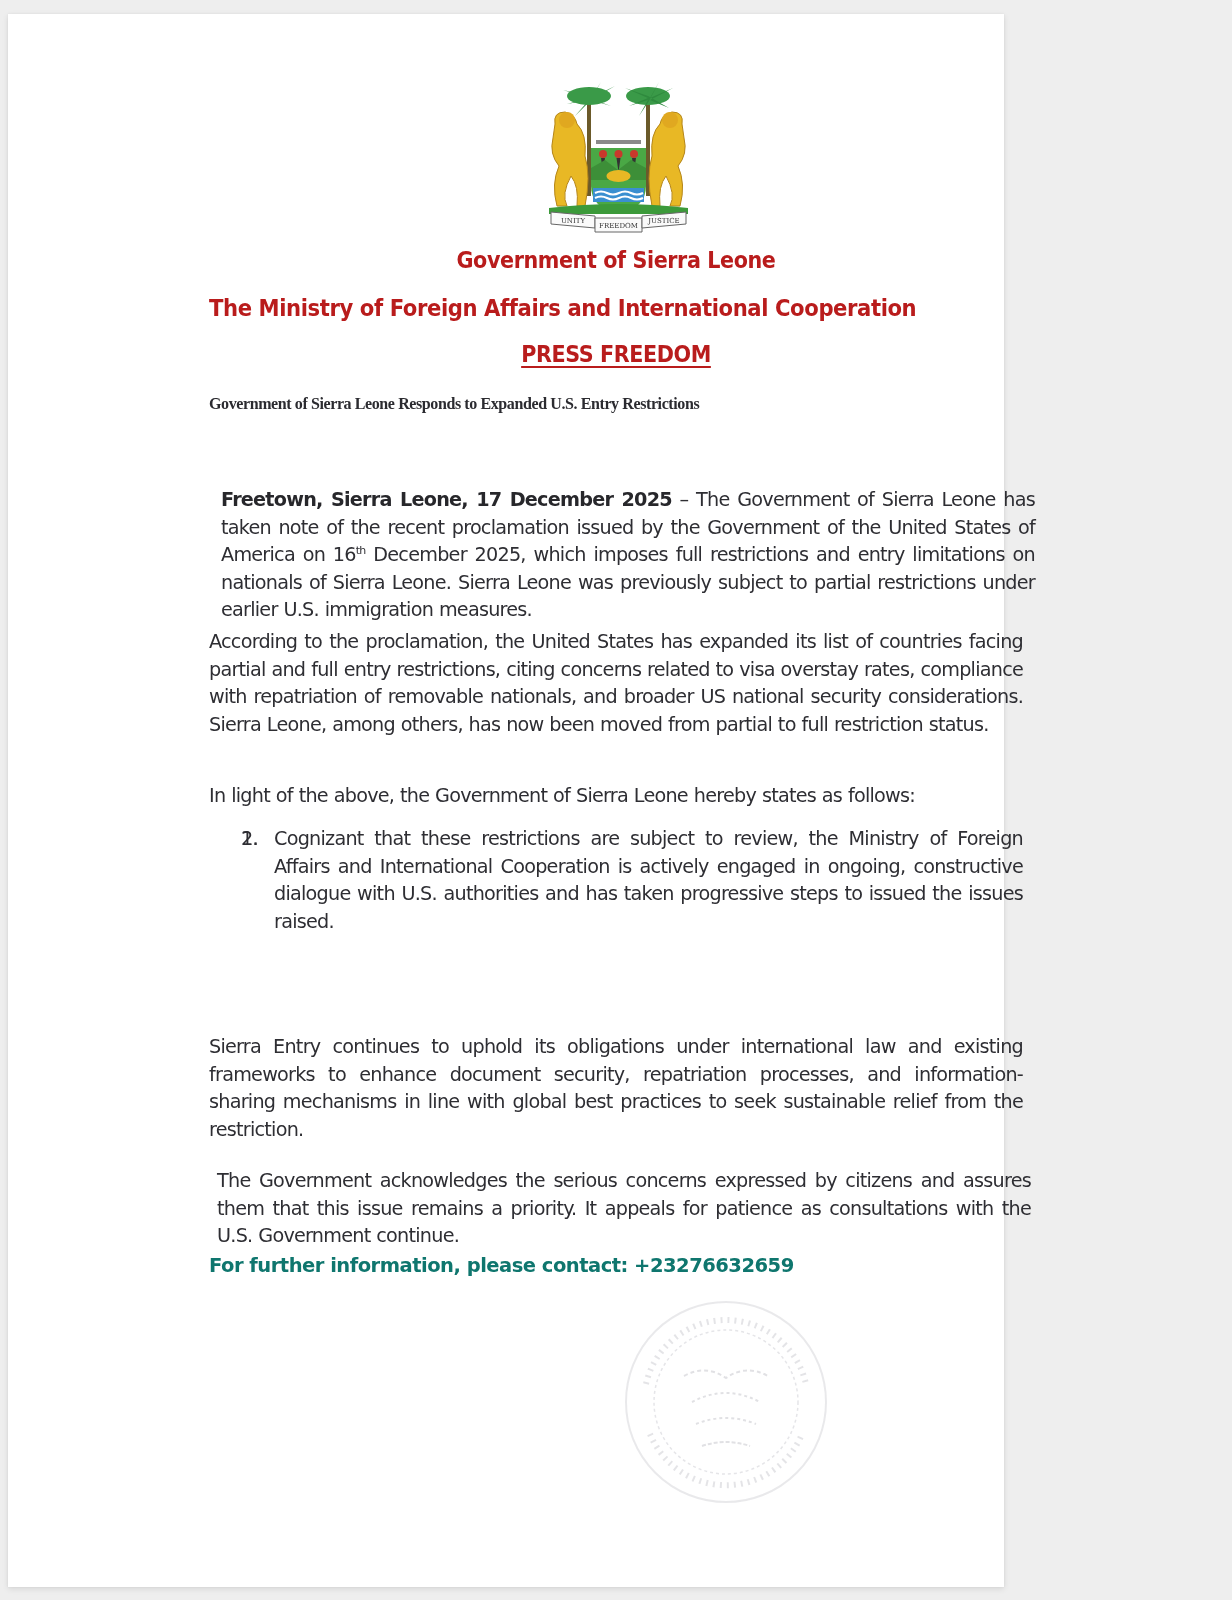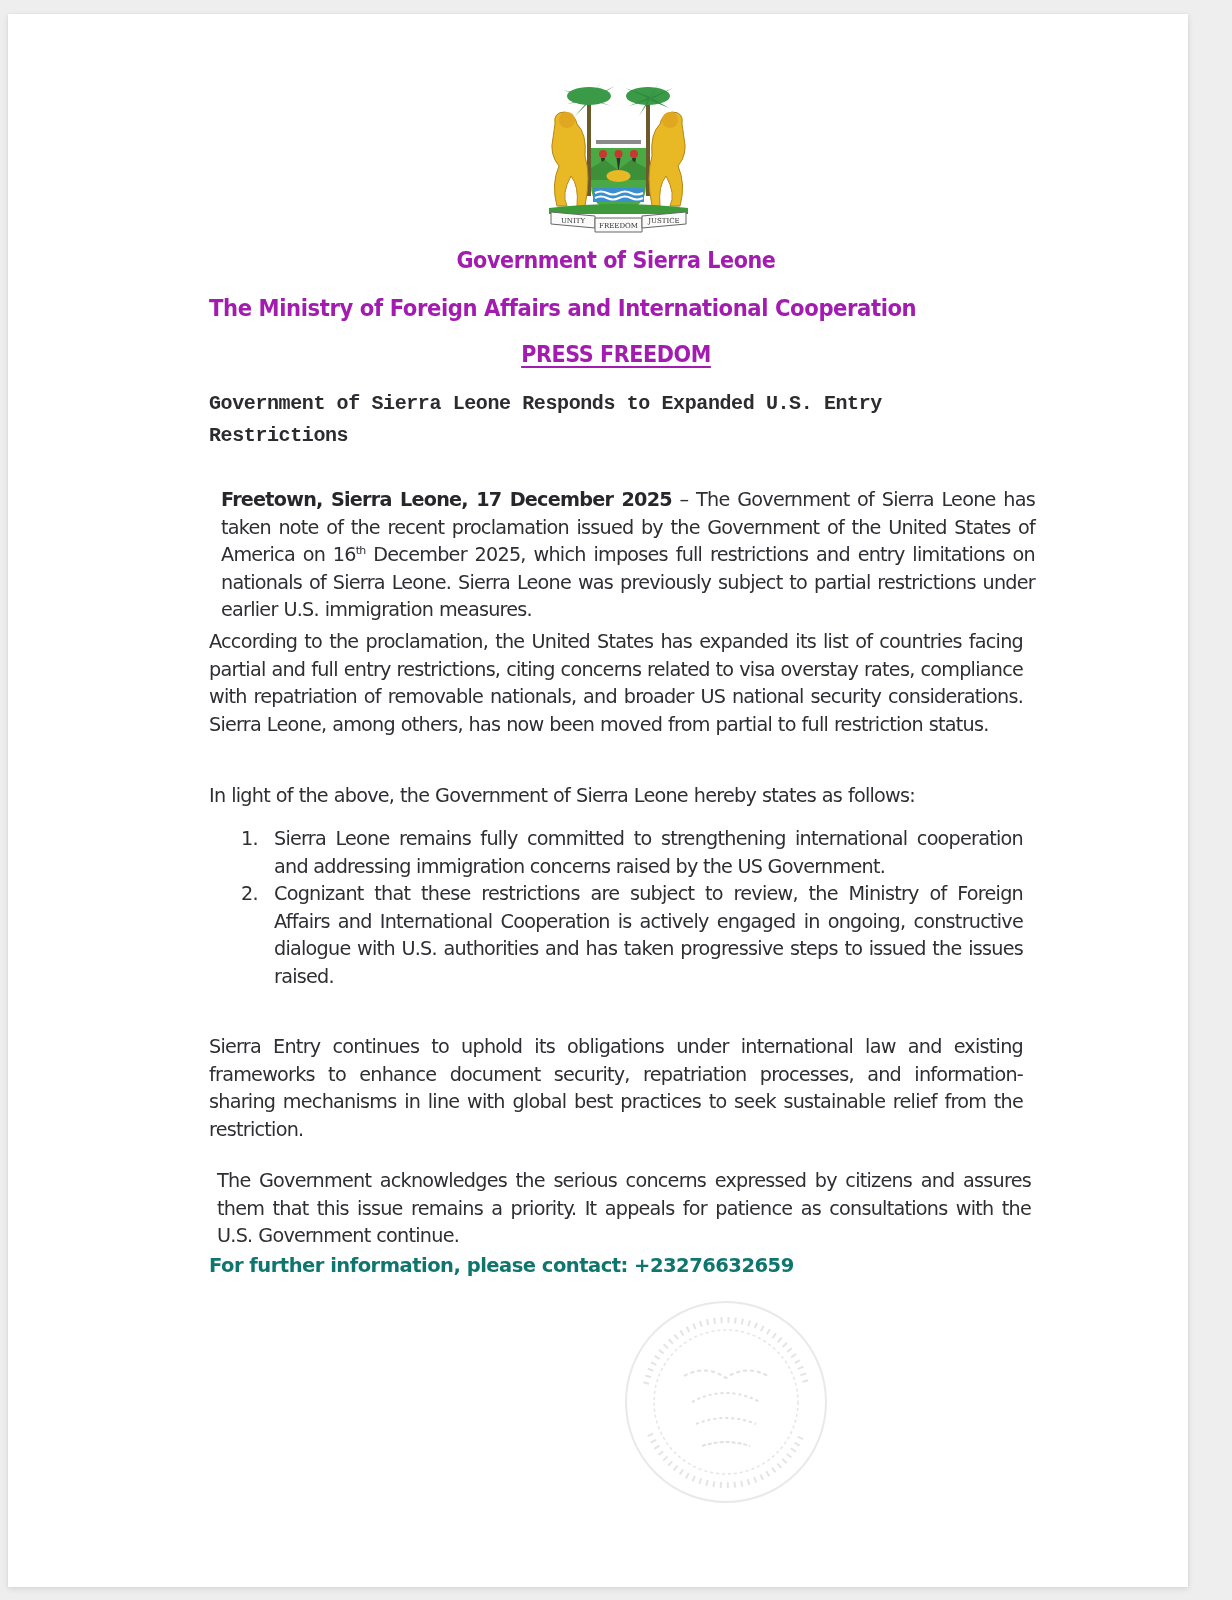--- a/index.html
+++ b/index.html
@@ -5,43 +5,43 @@
   html, body { margin: 0; padding: 0; }
   body {
     width: 1232px; height: 1600px;
     background: #eeeeee;
     position: relative; overflow: hidden;
     font-family: "DejaVu Sans Condensed", "DejaVu Sans", sans-serif;
     color: #2a2a2e;
   }
   .sheet {
     position: absolute; left: 8px; top: 14px;
-    width: 1180px; height: 1573px;
+    width: 996px; height: 1573px;
     background: #ffffff;
     box-shadow: 0 2px 6px rgba(0,0,0,0.10), 0 0 2px rgba(0,0,0,0.06);
   }
   .content {
     position: absolute; left: 193px; top: 0; width: 830px;
   }
   .crest {
     position: absolute; left: 340px; top: 62px; width: 155px; height: 160px;
   }
   .hdr {
     position: absolute; left: 0; width: 830px; text-align: center;
     font-weight: bold; font-stretch: condensed;
     font-family: "DejaVu Sans", sans-serif;
-    color: #a21caf; letter-spacing: -0.4px;
+    color: #b91c1c; letter-spacing: -0.4px;
   }
   .h-gov { top: 233px; font-size: 23px; }
   .h-min { top: 280px; font-size: 23.5px; text-align: left; left: 8px; }
   .h-pr  { top: 327px; font-size: 23px; text-decoration: underline; text-underline-offset: 4px; }
   .title {
     position: absolute; left: 8px; top: 374px; width: 820px;
-    font-family: Liberation Mono, monospace; font-weight: bold;
-    font-size: 20px; line-height: 32px; color: #2b2b30; letter-spacing: -0.4px;
+    font-family: Liberation Serif, serif; font-weight: bold;
+    font-size: 16px; line-height: 32px; color: #2b2b30; letter-spacing: -0.4px;
   }
   .body {
     position: absolute; left: 8px; width: 814px;
     font-family: "DejaVu Sans", sans-serif;
     font-size: 19.2px; line-height: 27.5px;
     text-align: justify; color: #2e2e33;
     letter-spacing: -0.75px; word-spacing: 0.5px;
   }
   .body b { font-weight: bold; color: #27272b; }
   .p1 { top: 460px; }
@@ -130,21 +130,20 @@
       <b>Freetown, Sierra Leone, 17 December 2025</b><span> – </span><span>The Government of Sierra Leone has taken note of the recent proclamation issued by the Government of the United States of America on 16</span><sup style="font-size:11px;line-height:0;">th</sup><span> December 2025, which imposes full restrictions and entry limitations on nationals of Sierra Leone. Sierra Leone was previously subject to partial restrictions under earlier U.S. immigration measures.</span>
     </p>
 
     <p class="body p2" style="margin:0;">According to the proclamation, the United States has expanded its list of countries facing partial and full entry restrictions, citing concerns related to visa overstay rates, compliance with repatriation of removable nationals, and broader US national security considerations. Sierra Leone, among others, has now been moved from partial to full restriction status.</p>
 
     <p class="body p3" style="margin:0;">In light of the above, the Government of Sierra Leone hereby states as follows:</p>
 
     <ol class="list">
       <li>
         <span class="num">1.</span>
-        <span>Sierra Leone remains fully committed to strengthening international cooperation and addressing immigration concerns raised by the US Government.</span>
       </li>
       <li>
         <span class="num">2.</span>
         <span>Cognizant that these restrictions are subject to review, the Ministry of Foreign Affairs and International Cooperation is actively engaged in ongoing, constructive dialogue with U.S. authorities and has taken progressive steps to issued the issues raised.</span>
       </li>
     </ol>
 
     <p class="body p4" style="margin:0;">Sierra Entry continues to uphold its obligations under international law and existing frameworks to enhance document security, repatriation processes, and information-sharing mechanisms in line with global best practices to seek sustainable relief from the restriction.</p>
 
     <p class="body p5" style="margin:8px;">The Government acknowledges the serious concerns expressed by citizens and assures them that this issue remains a priority.  It appeals for patience as consultations with the U.S. Government continue.</p>

